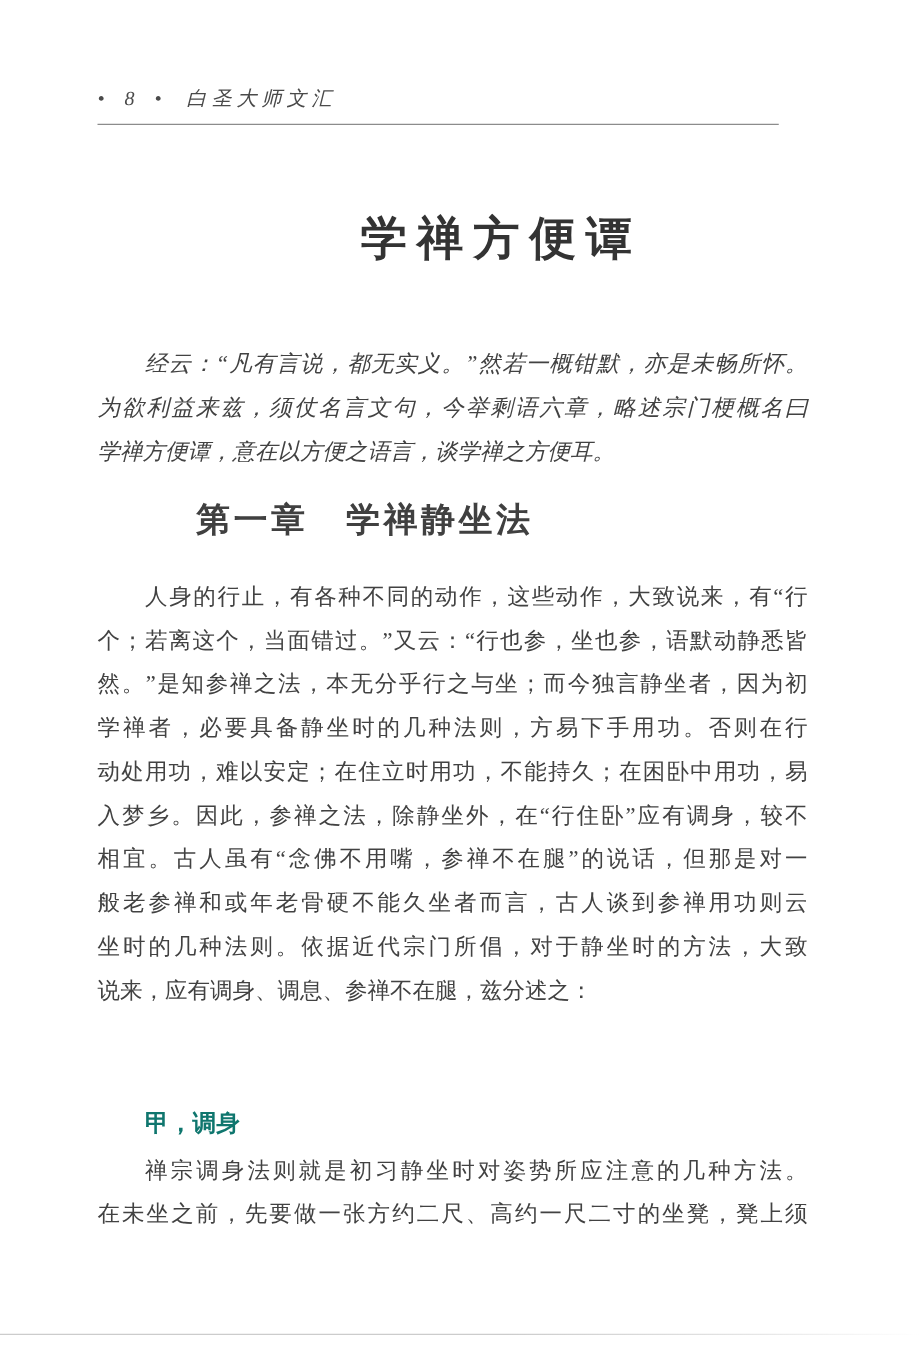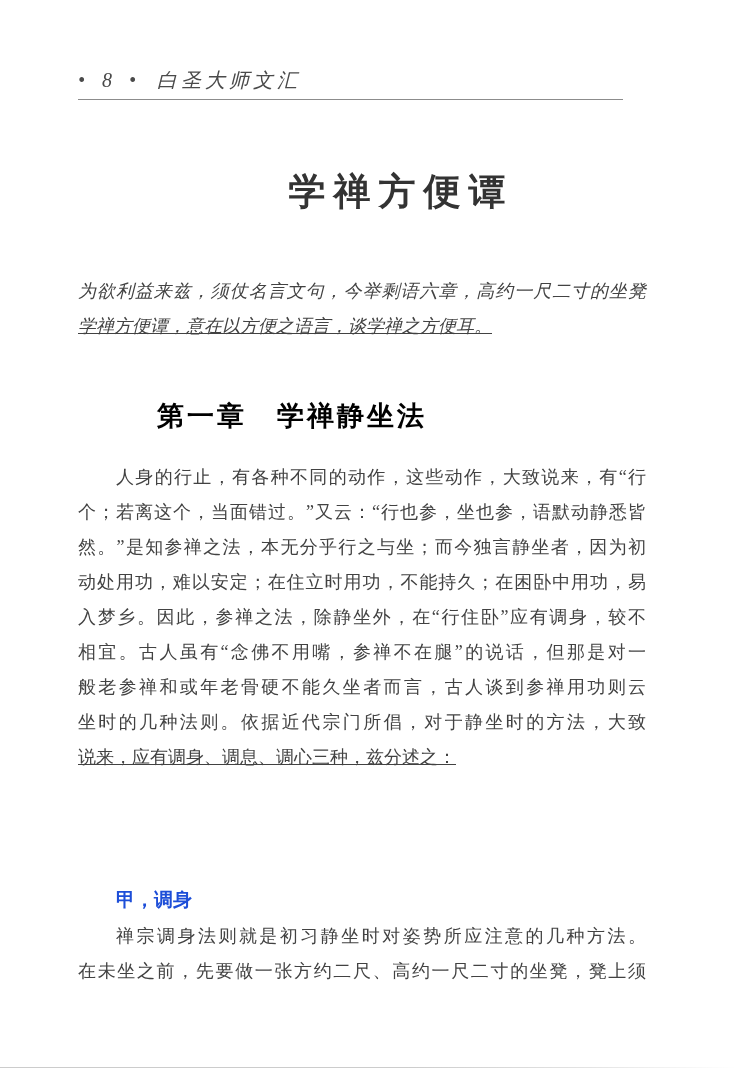--- a/index.html
+++ b/index.html
@@ -11,21 +11,21 @@
     font-family: "Liberation Serif", "DejaVu Serif", serif;
     color: #3d3d3d;
     overflow: hidden;
   }
   
   .running-head {
     position: absolute;
     left: 78px;
     top: 68px;
     width: 568px;
-    font-size: 20px;
+    font-size: 16px;
     line-height: 24px;
     letter-spacing: 4px;
     color: #4a4a4a;
     font-style: italic;
     white-space: nowrap;
   }
   .running-head .pagenum { margin-right: 6px; letter-spacing: 6px; }
   .head-rule {
     position: absolute;
     left: 78px;
@@ -56,49 +56,49 @@
   }
   .line {
     height: 35px;
     line-height: 35px;
     font-size: 18px;
     text-align: justify;
     text-align-last: justify;
     color: #424242;
     white-space: nowrap;
   }
-  .line.last { text-align-last: left; white-space: normal; text-decoration: underline; }
+  .line.last { text-align-last: left; white-space: normal; }
   .line.indent { text-indent: 38px; }
   .kai { font-style: italic; color: #474747; }
   
   .chapter-heading {
     position: absolute;
     left: 0;
     top: 394px;
     width: 584px;
     text-align: center;
     font-family: "Liberation Sans", "DejaVu Sans", sans-serif;
     font-weight: bold;
     font-size: 27px;
     line-height: 44px;
     letter-spacing: 3px;
-    color: #000000;
+    color: #404040;
   }
   
   .section-heading {
     position: absolute;
     left: 78px;
     top: 884px;
     width: 568px;
     padding-left: 38px;
     box-sizing: border-box;
     font-size: 19px;
     line-height: 32px;
     font-weight: bold;
-    color: #1d4ed8;
+    color: #0f766e;
   }
   
   .foot-rule {
     position: absolute;
     left: 0;
     top: 1067px;
     width: 736px;
     height: 1px;
     background: linear-gradient(to right, #cccccc 0%, #cccccc 55%, #e3e3e3 80%, rgba(255,255,255,0) 100%);
   }
@@ -110,36 +110,38 @@
 
   <div class="running-head">
     <span class="pagenum">•  8  •</span>
     <span>白圣大师文汇</span>
   </div>
   <div class="head-rule"></div>
 
   <div class="doc-title">学禅方便谭</div>
 
   <div class="textblock kai" style="top:274px;">
-    <div class="line">为欲利益来兹，须仗名言文句，今举剩语六章，高约一尺二寸的坐凳</div>
+    <div class="line indent">经云：“凡有言说，都无实义。”然若一概钳默，亦是未畅所怀。</div>
+    <div class="line">为欲利益来兹，须仗名言文句，今举剩语六章，略述宗门梗概名曰</div>
     <div class="line last">学禅方便谭，意在以方便之语言，谈学禅之方便耳。</div>
   </div>
 
   <div class="chapter-heading">第一章　学禅静坐法</div>
 
   <div class="textblock" style="top:460px;">
     <div class="line indent">人身的行止，有各种不同的动作，这些动作，大致说来，有“行</div>
     <div class="line">个；若离这个，当面错过。”又云：“行也参，坐也参，语默动静悉皆</div>
     <div class="line">然。”是知参禅之法，本无分乎行之与坐；而今独言静坐者，因为初</div>
+    <div class="line">学禅者，必要具备静坐时的几种法则，方易下手用功。否则在行</div>
     <div class="line">动处用功，难以安定；在住立时用功，不能持久；在困卧中用功，易</div>
     <div class="line">入梦乡。因此，参禅之法，除静坐外，在“行住卧”应有调身，较不</div>
     <div class="line">相宜。古人虽有“念佛不用嘴，参禅不在腿”的说话，但那是对一</div>
     <div class="line">般老参禅和或年老骨硬不能久坐者而言，古人谈到参禅用功则云</div>
     <div class="line">坐时的几种法则。依据近代宗门所倡，对于静坐时的方法，大致</div>
-    <div class="line last">说来，应有调身、调息、调心三种，兹分述之：</div>
+    <div class="line last">说来，应有调身、调息、参禅不在腿，兹分述之：</div>
   </div>
 
   <div class="section-heading">甲，调身</div>
 
   <div class="textblock" style="top:919px;">
     <div class="line indent">禅宗调身法则就是初习静坐时对姿势所应注意的几种方法。</div>
     <div class="line">在未坐之前，先要做一张方约二尺、高约一尺二寸的坐凳，凳上须</div>
   </div>
 
   <div class="foot-rule"></div>

